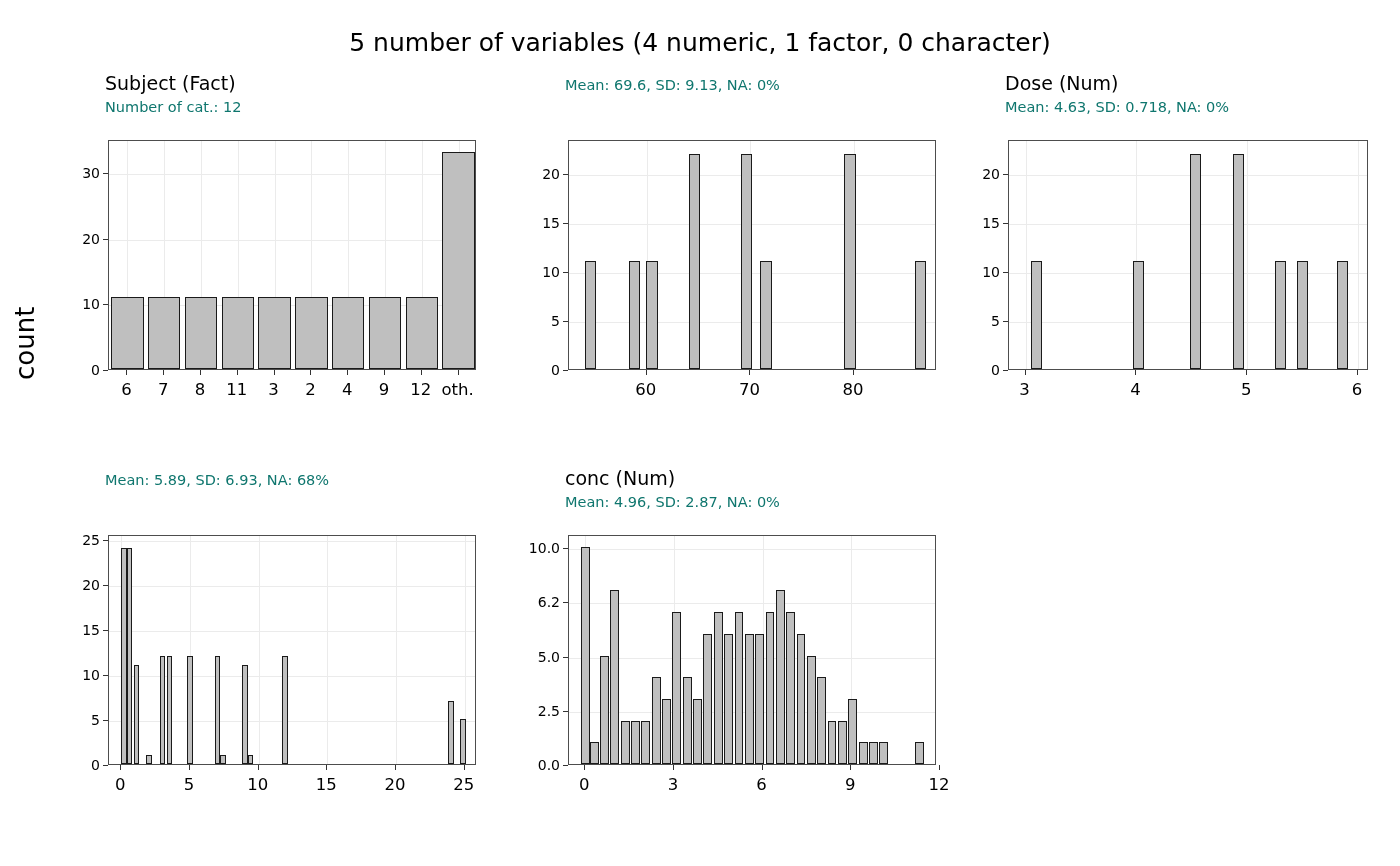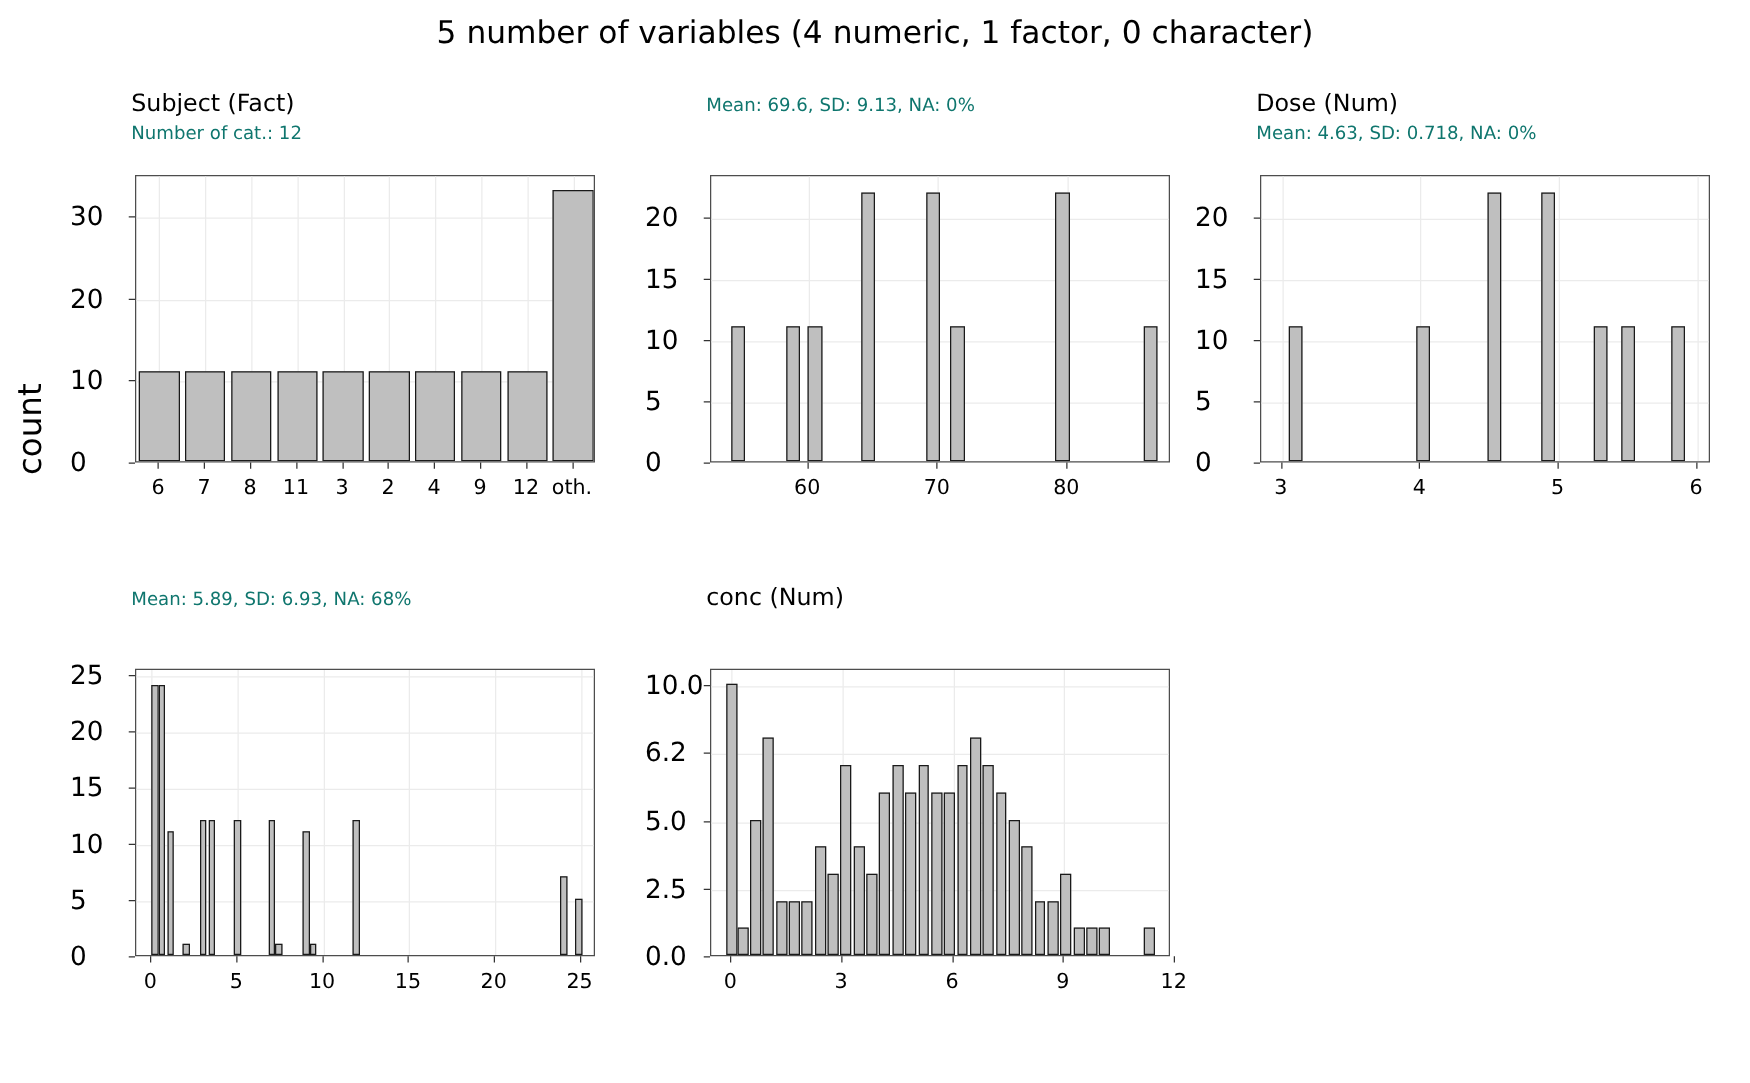--- a/index.html
+++ b/index.html
@@ -15,21 +15,21 @@
     position: relative;
     overflow: hidden;
   }
   #root {
     position: relative;
     width: 1400px;
     height: 866px;
   }
   .main-title {
     position: absolute;
-    top: 11px;
+    top: 28px;
     left: 0;
     width: 1400px;
     text-align: center;
     font-size: 25px;
     color: #000;
     font-family: "DejaVu Sans", sans-serif;
   }
   .ylab-global {
     position: absolute;
     left: 10px;
@@ -72,21 +72,22 @@
   .gridline-v { width: 1px; top: 0; bottom: 0; }
   .bar {
     position: absolute;
     background: #bfbfbf;
     border: 1px solid #1a1a1a;
     box-sizing: border-box;
     bottom: 0;
   }
   .tick-label-y {
     position: absolute;
-    font-size: 21px;
+    font-size: 14px;
+    text-align: right;
     white-space: nowrap;
     transform: translateY(-50%);
   }
   .tick-label-x {
     position: absolute;
     font-size: 16.5px;
     text-align: center;
     white-space: nowrap;
     transform: translateX(-50%);
   }
@@ -124,20 +125,21 @@
     <div class="facet-title">Dose (Num)</div>
     <div class="facet-sub">Mean: 4.63, SD: 0.718, NA: 0%</div>
   </div>
 
   <div class="facet" id="facet-3" style="left:105px; top:467px; width:420px; height:340px;">
     <div class="facet-sub">Mean: 5.89, SD: 6.93, NA: 68%</div>
   </div>
 
   <div class="facet" id="facet-4" style="left:565px; top:467px; width:420px; height:340px;">
     <div class="facet-title">conc (Num)</div>
+    <div class="facet-sub">Mean: 4.96, SD: 2.87, NA: 0%</div>
   </div>
 
   <div id="panels-layer">
       <div class="panel" style="left:108px; top:140px; width:368px; height:230px;">
         <div class="gridline-h" style="top:164.28571428571428px;"></div>
         <div class="gridline-h" style="top:98.57142857142858px;"></div>
         <div class="gridline-h" style="top:32.85714285714286px;"></div>
         <div class="gridline-v" style="left:18.4px;"></div>
         <div class="gridline-v" style="left:55.199999999999996px;"></div>
         <div class="gridline-v" style="left:92px;"></div>

